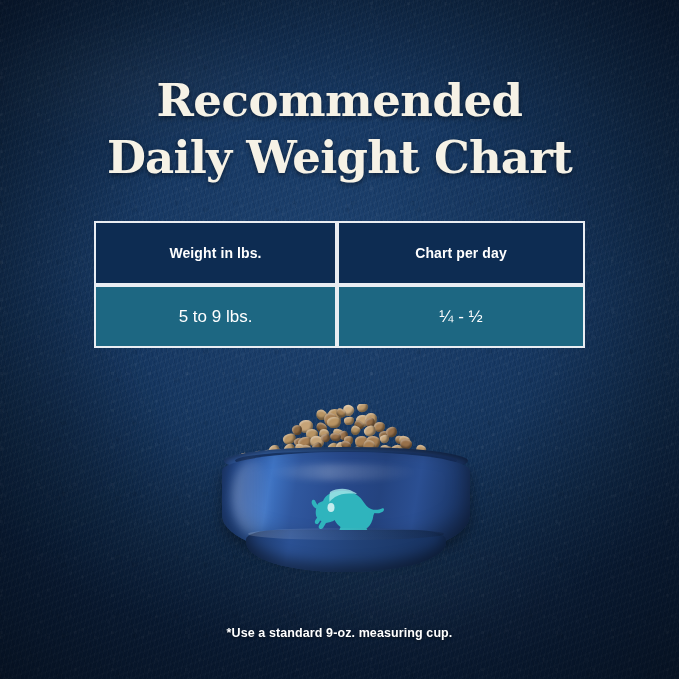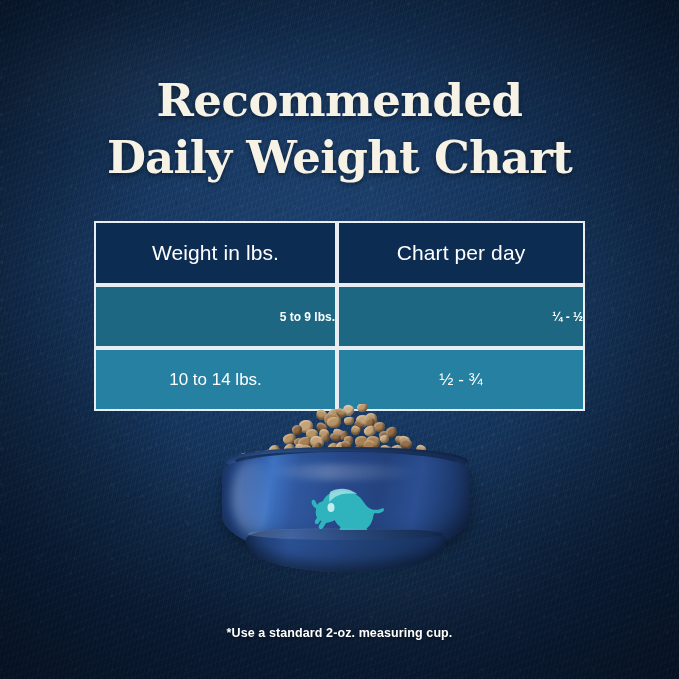--- a/index.html
+++ b/index.html
@@ -101,30 +101,29 @@
     padding: 0;
     text-align: center;
     vertical-align: middle;
     color: #ffffff;
     border: 2px solid #e9edf2;
     box-sizing: border-box;
   }
   .chart-table th {
     height: 64px;
     background: #0d2c52;
-    font-size: 21px;
-    font-weight: normal;
+    font-size: 14px;
+    font-weight: bold;
     letter-spacing: .1px;
   }
   .row-a td {
     height: 63px;
     background: #1d6782;
-    font-size: 12px;
-    font-weight: bold;
-    text-align: right;
+    font-size: 17px;
+    font-weight: normal;
   }
   .row-b td {
     height: 63px;
     background: #2680a1;
     font-size: 17px;
     font-weight: normal;
   }
   .col-1 { width: 243px; }
   .col-2 { width: 248px; }
 
@@ -273,24 +272,20 @@
     <thead>
       <tr>
         <th>Weight in lbs.</th>
         <th>Chart per day</th>
       </tr>
     </thead>
     <tbody>
       <tr class="row-a">
         <td>5 to 9 lbs.</td>
         <td>¼ - ½</td>
-      </tr>
-      <tr class="row-b">
-        <td>10 to 14 lbs.</td>
-        <td>½ - ¾</td>
       </tr>
     </tbody>
   </table>
 
   <div class="bowl-wrap">
 
     <div class="kibble-mound" id="kibble">
         <div class="piece" style="left: 89.7px; top: 4.8px; width: 13px; height: 13.7px; background: rgb(184, 148, 99); transform: rotate(-22.1deg);"></div>
         <div class="piece" style="left: 104.6px; top: 1.1px; width: 11.4px; height: 10.8px; background: rgb(209, 178, 136); transform: rotate(17.9deg);"></div>
         <div class="piece" style="left: 119.1px; top: -1.2px; width: 11.3px; height: 8.9px; background: rgb(189, 154, 108); transform: rotate(-13.6deg);"></div>
@@ -410,15 +405,15 @@
           <path fill="#9fe3e6" d="M60 16c10-6 24-8 36-5 7 2 13 5 18 9-3 0-7-1-10-1-12-1-24 1-34 7-4 3-8 6-11 10-1-8 0-15 1-20z" opacity=".85"></path>
           <ellipse cx="62" cy="47" rx="7" ry="9" fill="#d5f2f3" opacity=".9"></ellipse>
           <path fill="#2fb4bd" d="M40 62c-4 3-8 7-10 12-1 3 0 6 3 6 2 1 4-1 5-3 2-4 5-8 9-10l-7-5z"></path>
         </svg>
       </div>
       <div class="bowl-base"></div>
       <div class="bowl-base-ring"></div>
     </div>
   </div>
 
-  <div class="footnote">*Use a standard 2-oz. measuring cup.</div>
+  <div class="footnote">*Use a standard 9-oz. measuring cup.</div>
 
 </div>
 
 </body></html>

